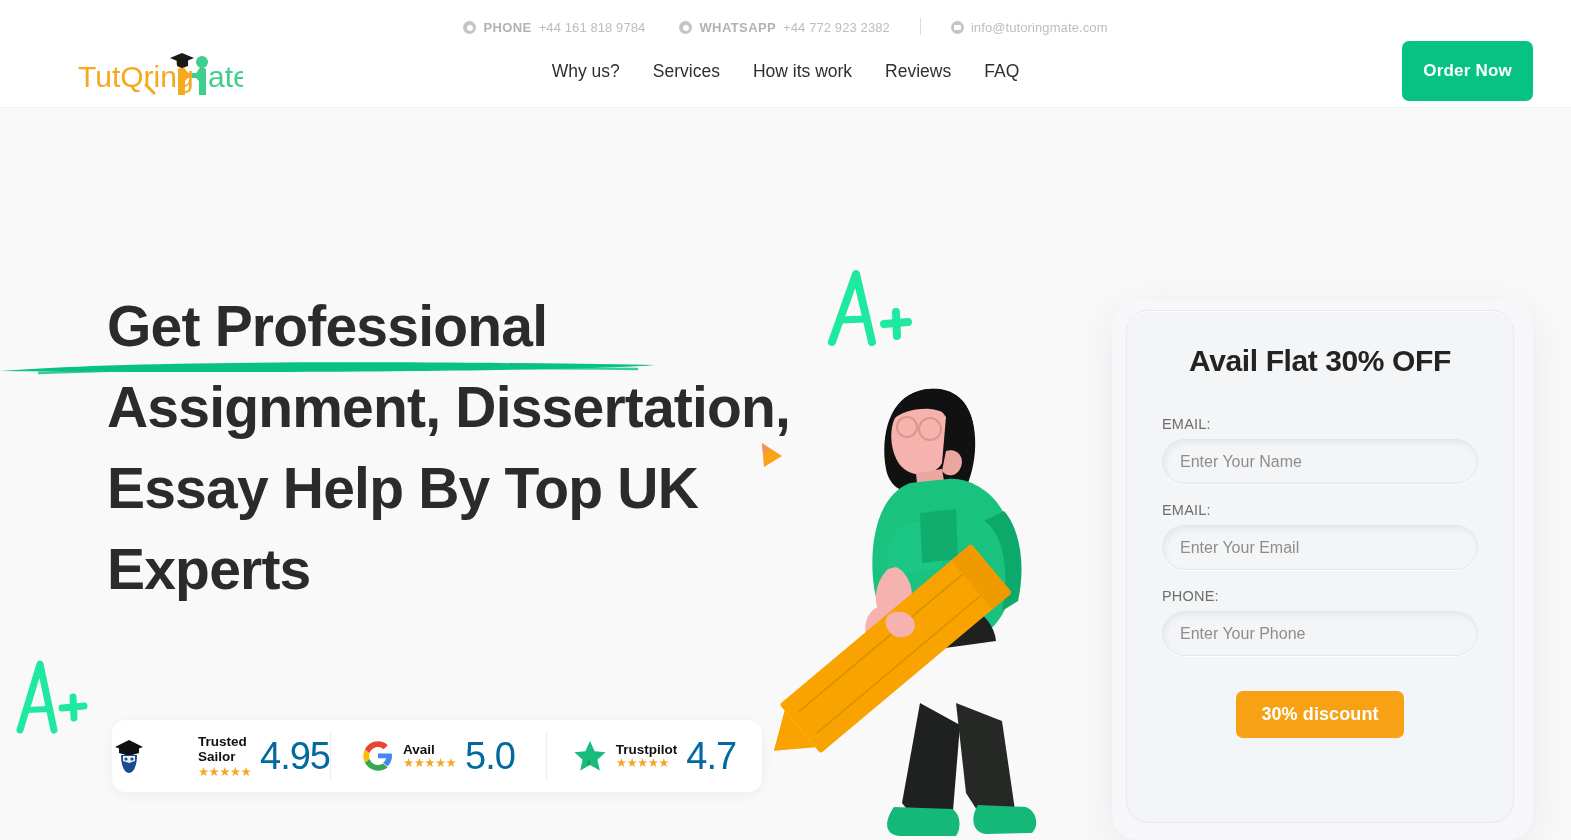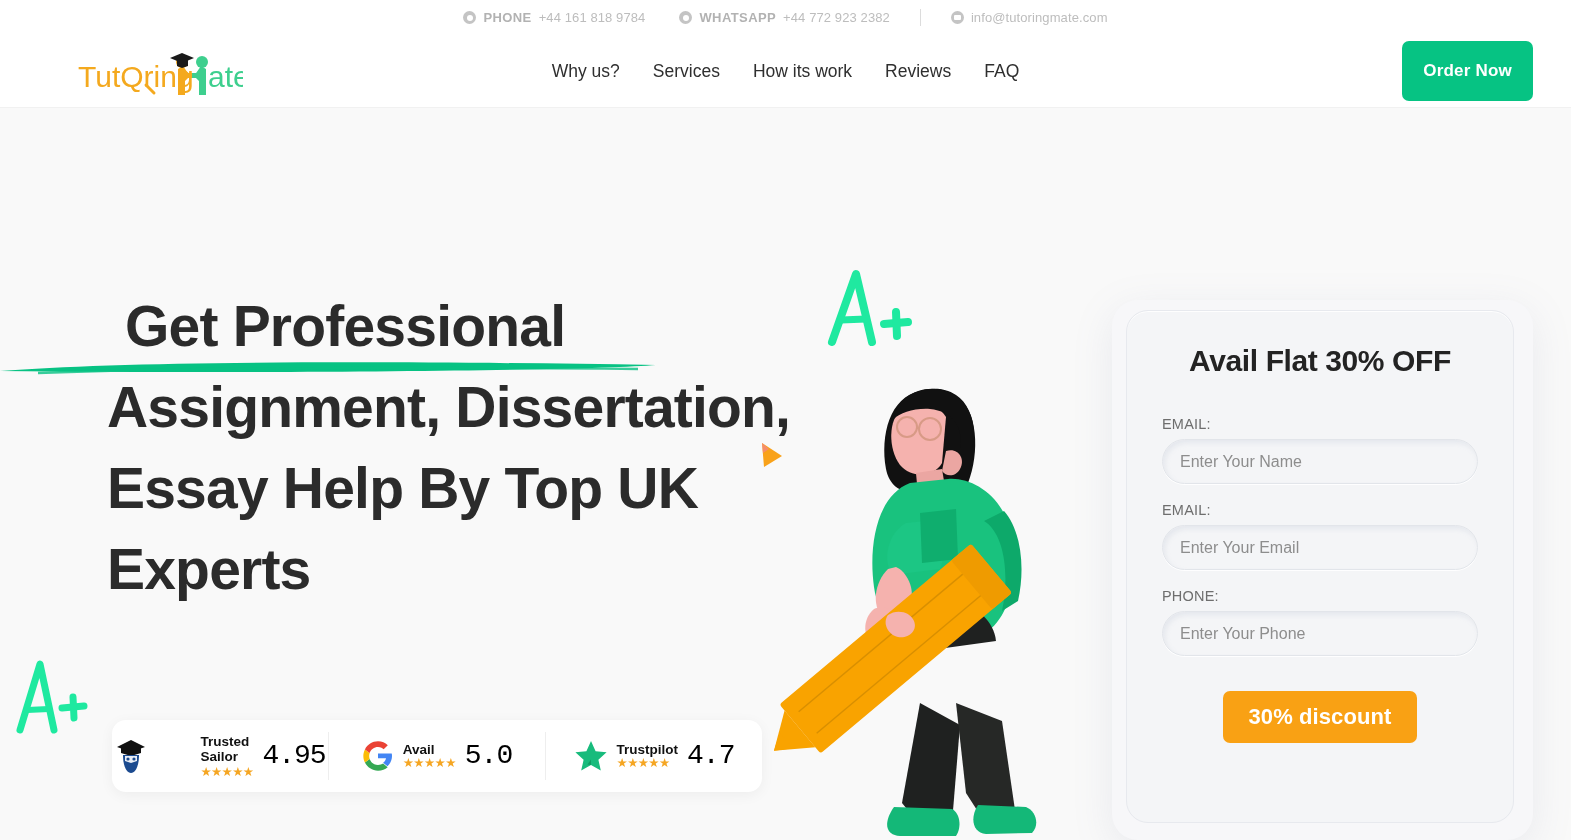--- a/index.html
+++ b/index.html
@@ -9,21 +9,21 @@
     background: #f9f9f9;
     font-family: "Liberation Sans", sans-serif;
     overflow: hidden;
   }
 
   
   .topbar {
     height: 35px;
     background: #ffffff;
     display: flex;
-    align-items: center;
+    align-items: flex-end;
     justify-content: center;
     gap: 0px;
     font-size: 13px;
     color: #b8b8b8;
     letter-spacing: .1px;
   }
   .tb-item { display: flex; align-items: center; gap: 7px; }
   .tb-item + .tb-item { margin-left: 34px; }
   .tb-label { font-weight: bold; color: #b2b2b2; letter-spacing: .4px; }
   .tb-val { color: #bdbdbd; }
@@ -92,21 +92,21 @@
 
   .headline {
     position: absolute; left: 107px; top: 178px;
     width: 700px;
     font-size: 57px;
     line-height: 81px;
     font-weight: bold;
     color: #2b2b2b;
     letter-spacing: -0.8px;
   }
-  .headline .line1 { position: relative; display: inline-block; margin-left: 18px; }
+  .headline .line1 { position: relative; display: inline-block; }
   .brush {
     position: absolute; left: -2px; top: 250px;
     width: 660px; height: 20px;
     pointer-events: none;
   }
 
   
   .aplus { position: absolute; pointer-events: none; }
   .aplus-1 { left: 822px; top: 158px; }
   .aplus-2 { left: 8px; top: 548px; }
@@ -130,22 +130,22 @@
     gap: 9px; height: 48px; position: relative;
   }
   .rate-cell + .rate-cell { border-left: 1px solid #eeeeee; }
   .rate-mid { display: flex; flex-direction: column; justify-content: center; }
   .rate-name {
     font-size: 13.5px; font-weight: bold; color: #111;
     line-height: 15px; white-space: pre-line;
   }
   .stars { color: #f5a623; font-size: 12.5px; letter-spacing: -0.6px; line-height: 13px; }
   .rate-score {
-    font-size: 28px; color: #000000; font-weight: normal;
-    letter-spacing: -1px; line-height: 40px; font-family: Liberation Mono, monospace;
+    font-size: 38px; color: #0369a1; font-weight: normal;
+    letter-spacing: -1px; line-height: 40px;
   }
   .cell-1 .rate-mid { align-items: flex-start; margin-left: 43px; }
   .cell-1 .stars { margin-top: 2px; }
 
   
   .card-outer {
     position: absolute; left: 1112px; top: 192px;
     width: 421px; height: 540px;
     background: #f7f7f9;
     border-radius: 26px;
@@ -184,21 +184,21 @@
     box-shadow: inset 2px 3px 5px rgba(170,180,200,.20),
                 0 1px 0 rgba(255,255,255,.9);
     margin-bottom: 18px;
   }
   .fld::placeholder { color: #8d8d8d; }
   .discount-btn {
     display: block; margin: 17px auto 0;
     background: #f9a114; color: #ffffff;
     border: none; border-radius: 7px;
     padding: 13px 25px;
-    font-size: 22px; font-weight: bold;
+    font-size: 18px; font-weight: bold;
     font-family: "Liberation Sans", sans-serif;
     cursor: pointer;
     letter-spacing: .1px;
   }
 </style>
 </head>
 <body>
 
 <div class="topbar">
   <div class="tb-item">

